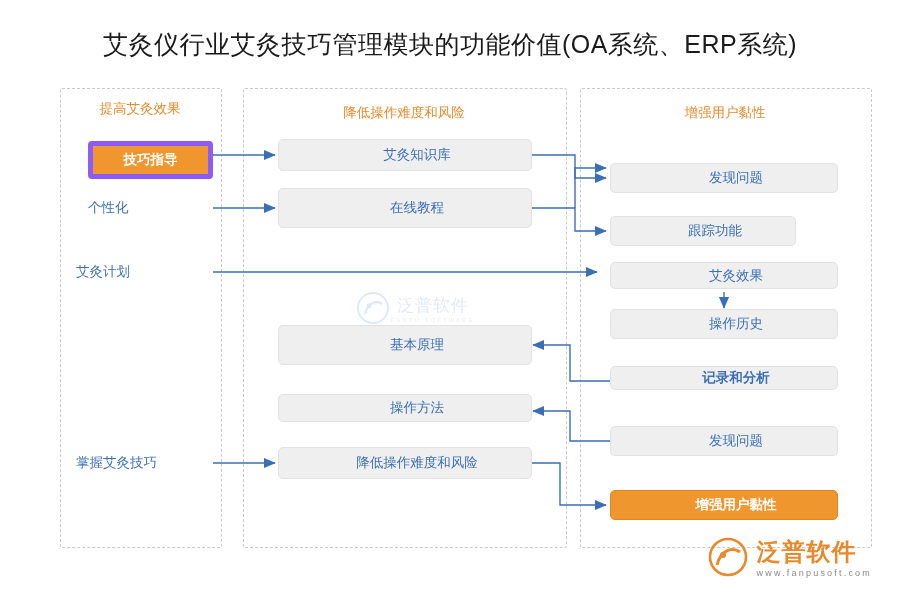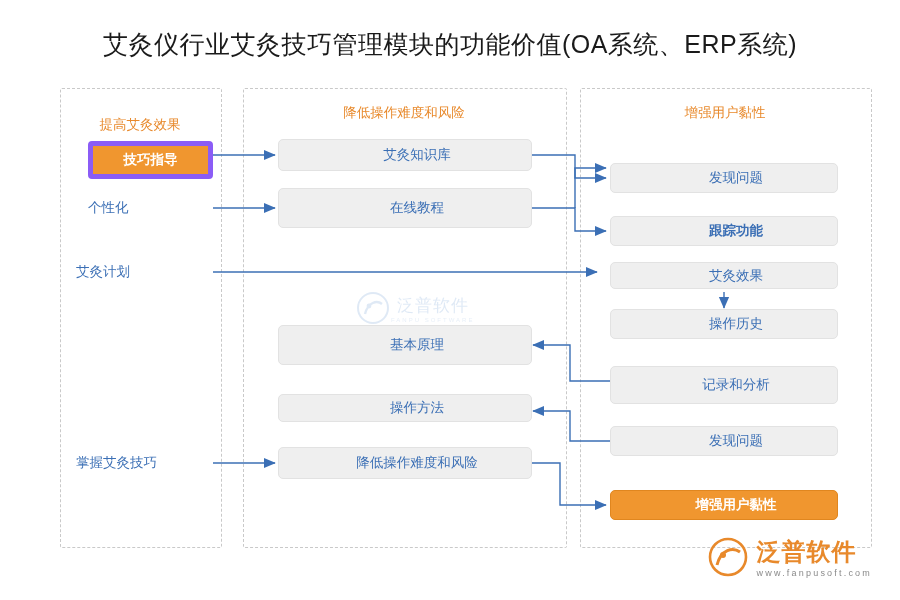--- a/index.html
+++ b/index.html
@@ -48,21 +48,21 @@
 </style>
 </head>
 <body>
 
 <div id="title">艾灸仪行业艾灸技巧管理模块的功能价值(OA系统、ERP系统)</div>
 
 <div class="col-frame" style="left:60px;top:88px;width:160px;height:458px;"></div>
 <div class="col-frame" style="left:243px;top:88px;width:322px;height:458px;"></div>
 <div class="col-frame" style="left:580px;top:88px;width:290px;height:458px;"></div>
 
-<div class="col-head" style="left:60px;top:116px;width:160px;">提高艾灸效果</div>
+<div class="col-head" style="left:60px;top:100px;width:160px;">提高艾灸效果</div>
 <div class="col-head" style="left:243px;top:104px;width:322px;">降低操作难度和风险</div>
 <div class="col-head" style="left:580px;top:104px;width:290px;">增强用户黏性</div>
 
 <svg class="arrows">
   <defs>
     <marker id="ah" markerWidth="9" markerHeight="9" refX="8" refY="4.5" orient="auto">
       <path d="M0,0.8 L8.6,4.5 L0,8.2 Z" fill="#3b6fb5"></path>
     </marker>
   </defs>
   <g stroke="#3b6fb5" stroke-width="1.4" fill="none" marker-end="url(#ah)">
@@ -92,24 +92,24 @@
 <div class="label" style="left:76px;top:260px;width:120px;height:24px;">艾灸计划</div>
 <div class="label" style="left:76px;top:451px;width:130px;height:24px;">掌握艾灸技巧</div>
 
 <div class="node" style="left:278px;top:139px;width:254px;height:32px;">艾灸知识库</div>
 <div class="node" style="left:278px;top:188px;width:254px;height:40px;">在线教程</div>
 <div class="node" style="left:278px;top:325px;width:254px;height:40px;">基本原理</div>
 <div class="node" style="left:278px;top:394px;width:254px;height:28px;text-align:center;">操作方法</div>
 <div class="node" style="left:278px;top:447px;width:254px;height:32px;">降低操作难度和风险</div>
 
 <div class="node" style="left:610px;top:163px;width:228px;height:30px;">发现问题</div>
-<div class="node" style="left:610px;top:216px;width:228px;height:30px;font-weight:bold;">跟踪功能</div>
+<div class="node" style="left:610px;top:216px;width:186px;height:30px;">跟踪功能</div>
 <div class="node" style="left:610px;top:262px;width:228px;height:27px;">艾灸效果</div>
 <div class="node" style="left:610px;top:309px;width:228px;height:30px;">操作历史</div>
-<div class="node" style="left:610px;top:366px;width:228px;height:38px;">记录和分析</div>
+<div class="node" style="left:610px;top:366px;width:228px;height:24px;font-weight:bold;">记录和分析</div>
 <div class="node" style="left:610px;top:426px;width:228px;height:30px;">发现问题</div>
 <div class="node orange" style="left:610px;top:490px;width:228px;height:30px;">增强用户黏性</div>
 
 <div id="wm">
   <svg width="36" height="36" viewBox="0 0 36 36">
     <circle cx="18" cy="18" r="15" fill="none" stroke="#8fb3de" stroke-width="2"></circle>
     <path d="M10,24 C13,12 22,10 27,14" fill="none" stroke="#8fb3de" stroke-width="2.4"></path>
     <circle cx="14" cy="16" r="2.4" fill="#8fb3de"></circle>
   </svg>
   <div>

